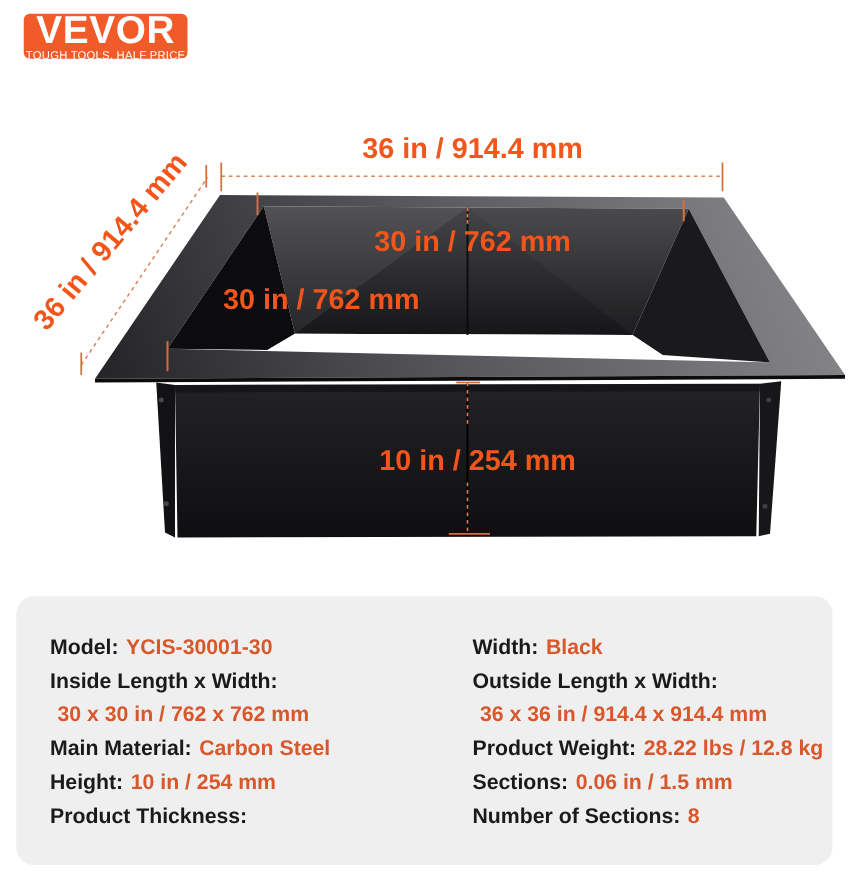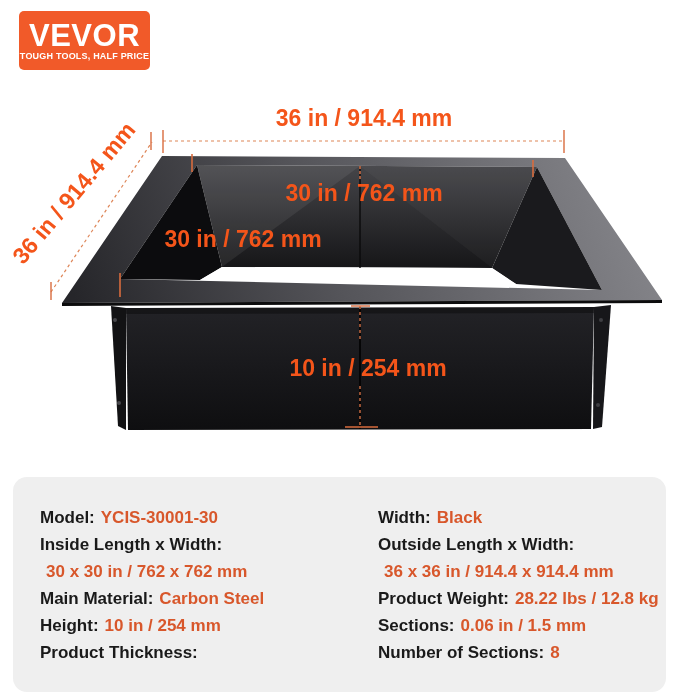--- a/index.html
+++ b/index.html
@@ -1,27 +1,27 @@
 <!DOCTYPE html>
 <html><head>
 <meta charset="utf-8">
 <style>
   html,body{margin:0;padding:0;background:#ffffff;}
   body{width:679px;height:698px;position:relative;overflow:hidden;
        font-family:"Liberation Sans","DejaVu Sans",sans-serif;}
 
   
-  .logo{position:absolute;left:19px;top:11px;width:131px;height:59px;
+  .logo{position:absolute;left:19px;top:11px;width:131px;height:36px;
         background:#F15A29;border-radius:5px;display:flex;flex-direction:column;
         align-items:center;justify-content:center;}
   .logo .brand{color:#ffffff;font-weight:bold;font-size:31px;line-height:30px;letter-spacing:.5px;}
-  .logo .tagline{color:#ffffff;font-weight:bold;font-size:9px;letter-spacing:.2px;margin-top:0;white-space:nowrap;}
+  .logo .tagline{color:#ffffff;font-weight:normal;font-size:9px;letter-spacing:.2px;margin-top:0;white-space:nowrap;}
 
   
-  .scene{position:absolute;left:0;top:80px;width:581px;height:400px;}
+  .scene{position:absolute;left:14px;top:80px;width:581px;height:400px;}
   .dim-text{fill:#F4551A;font-weight:bold;font-size:23px;
             font-family:"Liberation Sans","DejaVu Sans",sans-serif;}
 
   
   .panel{position:absolute;left:13px;top:477px;width:653px;height:215px;
          background:#EFEFEF;border-radius:14px;}
   .col{position:absolute;top:27px;white-space:nowrap;}
   .col.left{left:27px;}
   .col.right{left:365px;}
   .spec-line{height:27px;line-height:27px;font-size:17px;font-weight:bold;}

